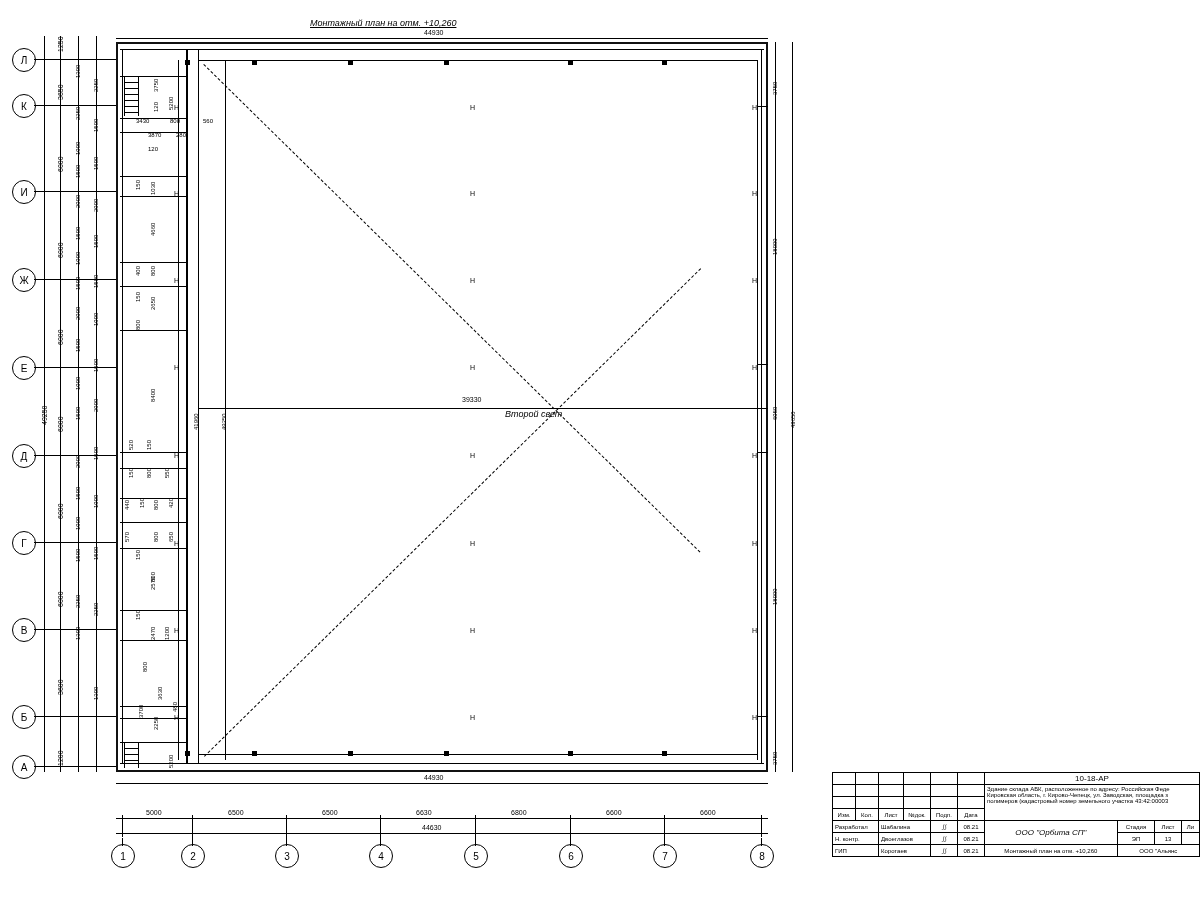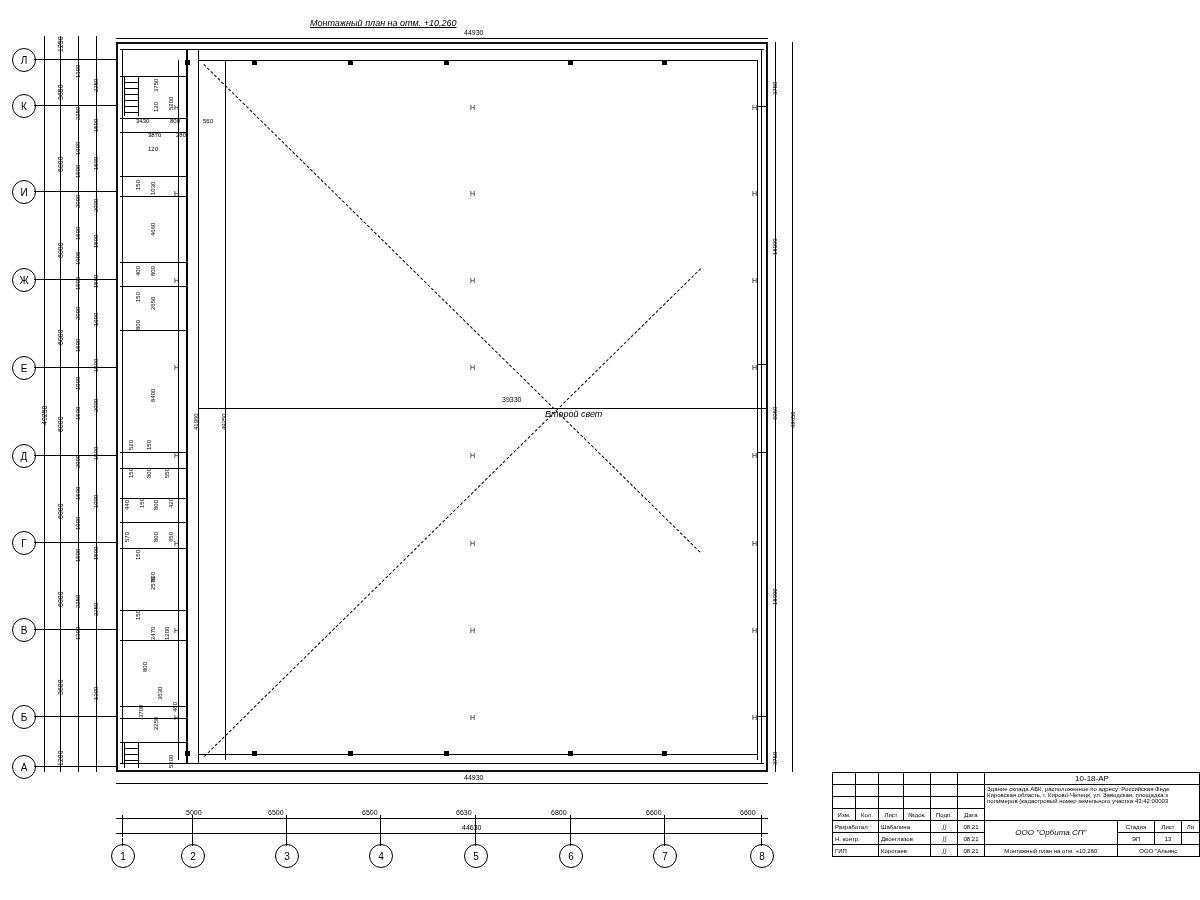--- a/index.html
+++ b/index.html
@@ -5,21 +5,21 @@
   html,body{margin:0;padding:0;background:#ffffff;}
   body{width:1200px;height:900px;position:relative;overflow:hidden;
        font-family:"Liberation Sans", sans-serif;color:#000;}
   #sheet{position:absolute;left:0;top:0;width:1200px;height:679px;}
   .ln{position:absolute;background:#000;}
   .h1{height:1px;}
   .v1{width:1px;}
   .h2{height:2px;}
   .v2{width:2px;}
   .thick{background:#111;}
-  .txt{position:absolute;font-size:7px;line-height:8px;white-space:nowrap;margin-left:40px;}
+  .txt{position:absolute;font-size:7px;line-height:8px;white-space:nowrap;}
   .txt6{position:absolute;font-size:6px;line-height:7px;white-space:nowrap;}
   .vtxt{position:absolute;font-size:7px;line-height:8px;white-space:nowrap;
         transform-origin:0 0;transform:rotate(-90deg);}
   .vtxt6{position:absolute;font-size:6px;line-height:7px;white-space:nowrap;
         transform-origin:0 0;transform:rotate(-90deg);}
   .circ{position:absolute;border:1px solid #000;border-radius:50%;
         width:22px;height:22px;display:flex;align-items:center;justify-content:center;
         font-size:10px;background:#fff;}
   .title{position:absolute;font-size:9px;font-style:italic;text-decoration:underline;}
   .dash{position:absolute;border-top:1px dashed #000;transform-origin:0 0;height:0;}

